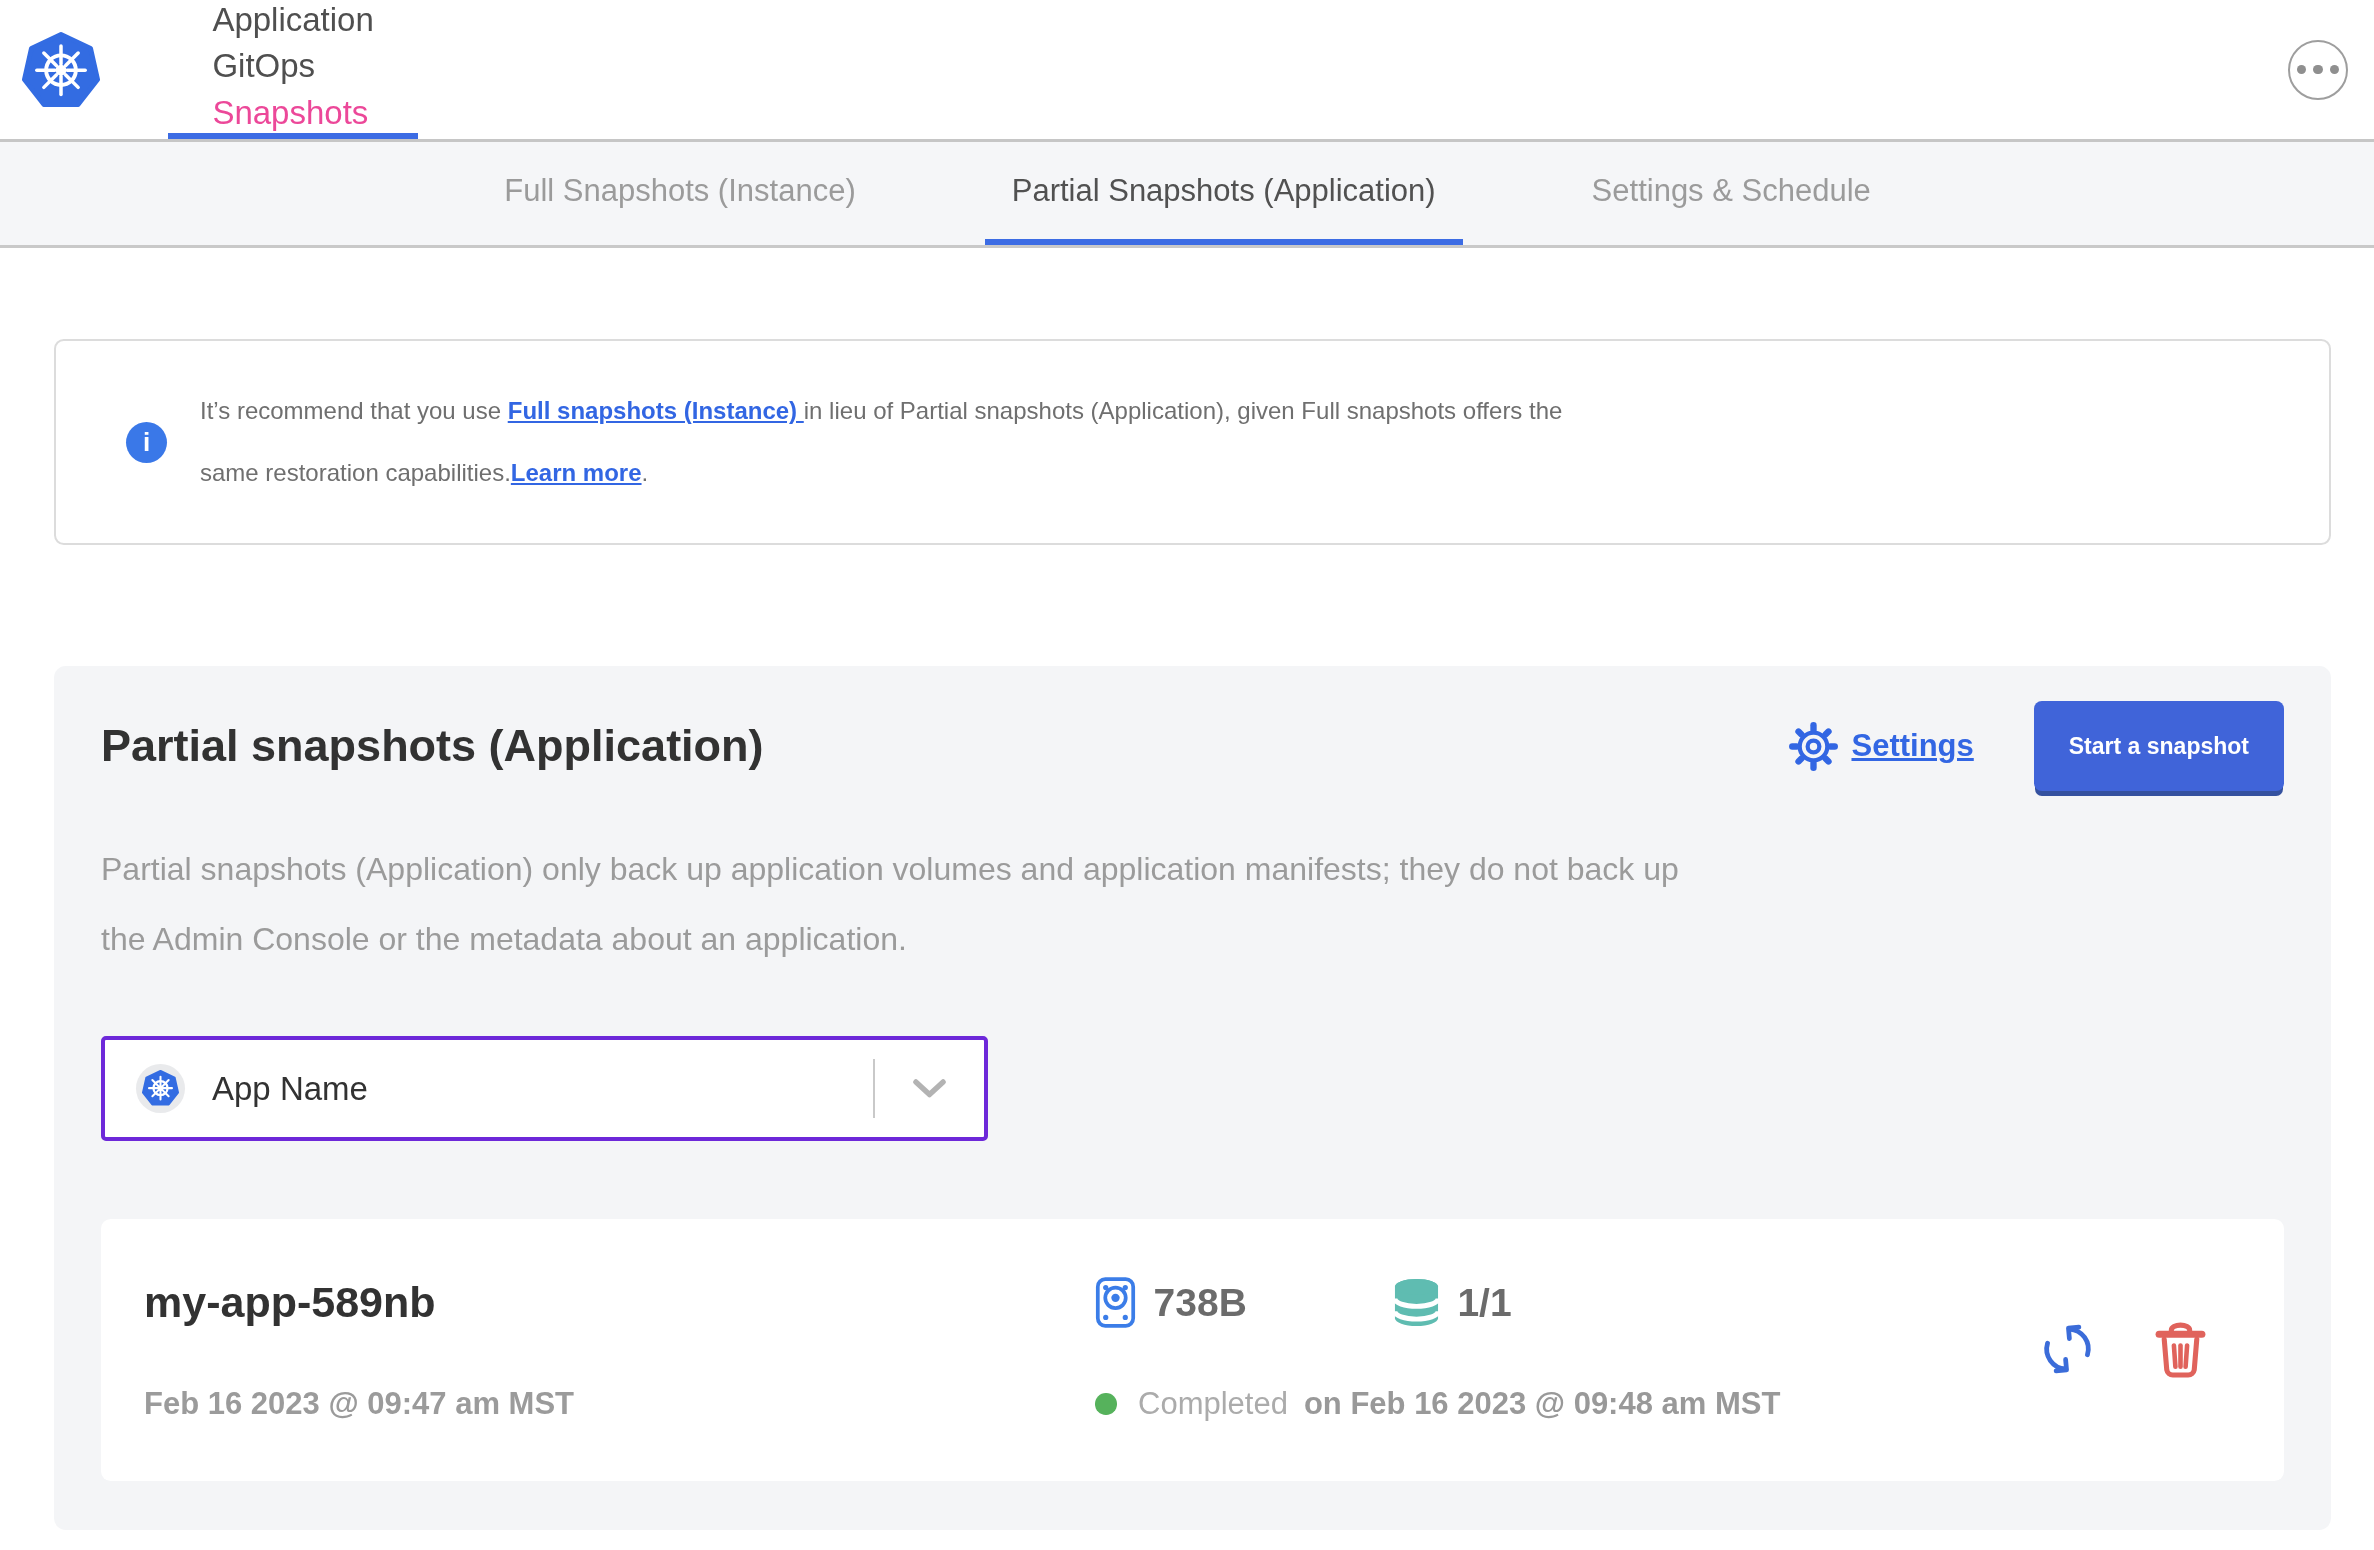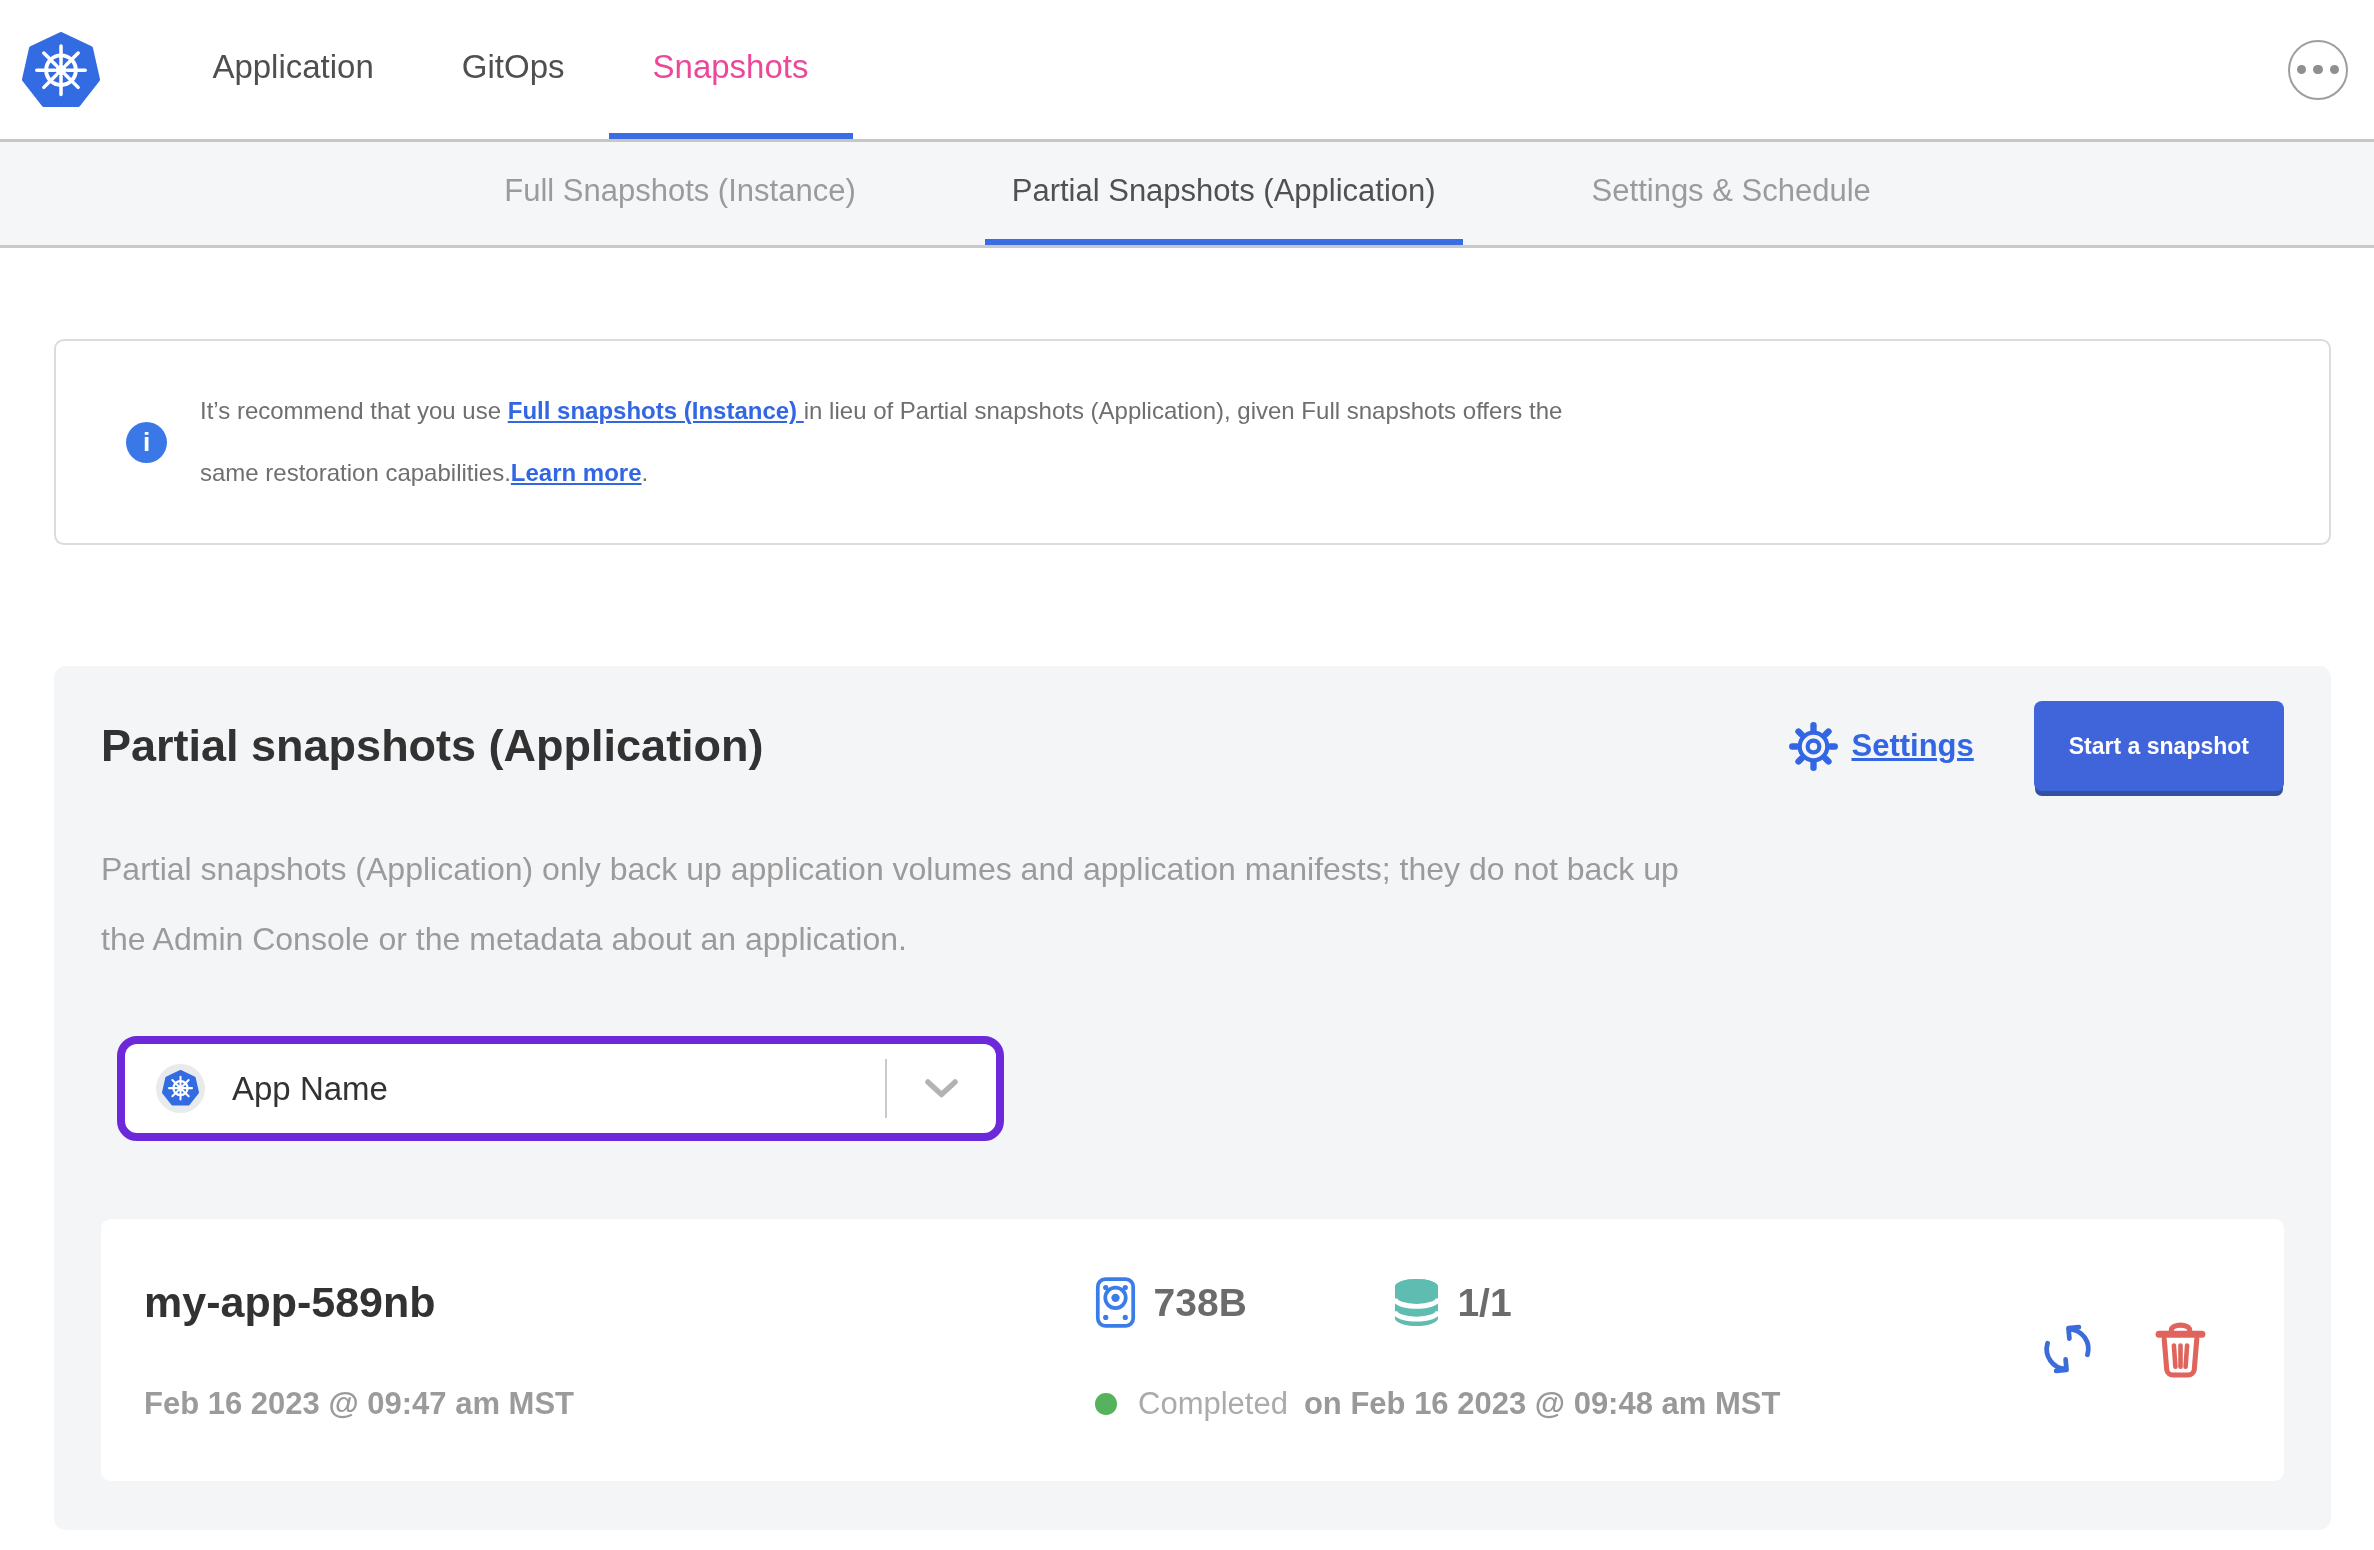--- a/index.html
+++ b/index.html
@@ -7,21 +7,21 @@
     width:2375px;height:1551px;overflow:hidden;background:#ffffff;
     font-family:"Liberation Sans", sans-serif;color:#323232;
     position:relative;
   }
   
   .header{
     height:139px;border-bottom:3.9px solid #c6c6c6;
     display:flex;align-items:center;padding-left:22.4px;background:#fff;
   }
   .logo{width:78px;height:84px;margin-top:3.9px;}
-  .nav{display:flex;align-items:stretch;height:139px;margin-left:68px;}
+  .nav{display:flex;align-items:stretch;height:139px;margin-left:68px;flex-direction:column;}
   .nav-item{
     display:flex;align-items:center;height:139px;box-sizing:border-box;
     padding:0 44px;font-size:33px;font-weight:500;color:#4f4f4f;
     border-bottom:6.8px solid transparent;cursor:pointer;
   }
   .nav-item.active{color:#ec4899;font-weight:400;border-bottom-color:#3c6ce4;}
   .header-spacer{flex:1;}
   .menu-btn{
     width:60px;height:60px;border-radius:50%;border:2.9px solid #9e9e9e;
     margin-right:27px;display:flex;align-items:center;justify-content:center;gap:6.8px;
@@ -66,22 +66,22 @@
   .start-btn{
     margin-left:60px;height:90px;padding:0 35px;border:none;border-radius:7.8px;
     background:#4064d9;color:#fff;font-size:23px;font-weight:700;
     font-family:"Liberation Sans",sans-serif;
     box-shadow:0 5.9px 0 -1px #34519f;cursor:pointer;
   }
   .panel-desc{margin-top:43px;font-size:32px;line-height:70px;color:#9b9b9b;}
   
   .selector{
     margin-top:62px;width:887px;height:105px;box-sizing:border-box;
-    background:#fff;border:8px solid #6d28d9;border-radius:20px;
-    display:flex;align-items:center;padding-left:31px;cursor:pointer;margin-left:16px;
+    background:#fff;border:4px solid #6d28d9;border-radius:5px;
+    display:flex;align-items:center;padding-left:31px;cursor:pointer;
   }
   .selector-badge{
     width:49px;height:49px;border-radius:50%;background:#e9eaec;
     display:flex;align-items:center;justify-content:center;flex:none;
   }
   .selector-badge svg{width:37px;height:39px;}
   .selector-value{margin-left:27px;font-size:33px;font-weight:500;color:#323232;}
   .selector-spacer{flex:1;}
   .selector-divider{width:2px;height:59px;background:#c9c9c9;}
   .selector-caret{width:109px;display:flex;align-items:center;justify-content:center;}

